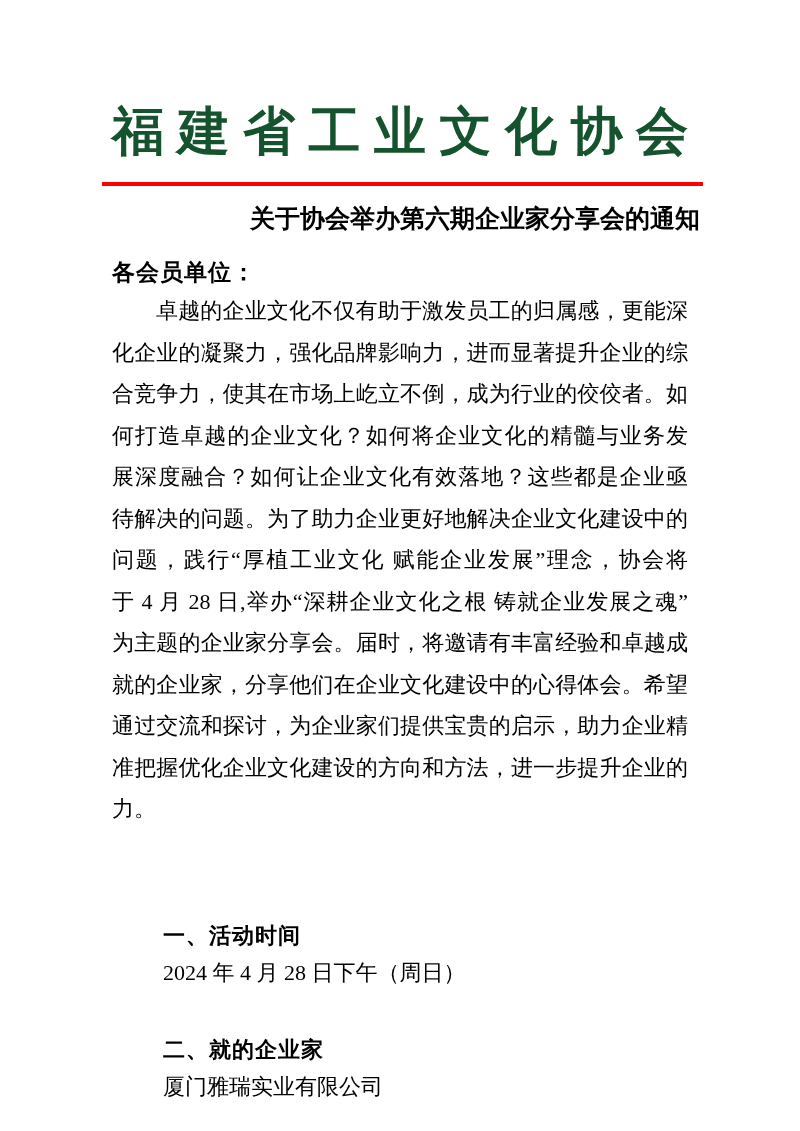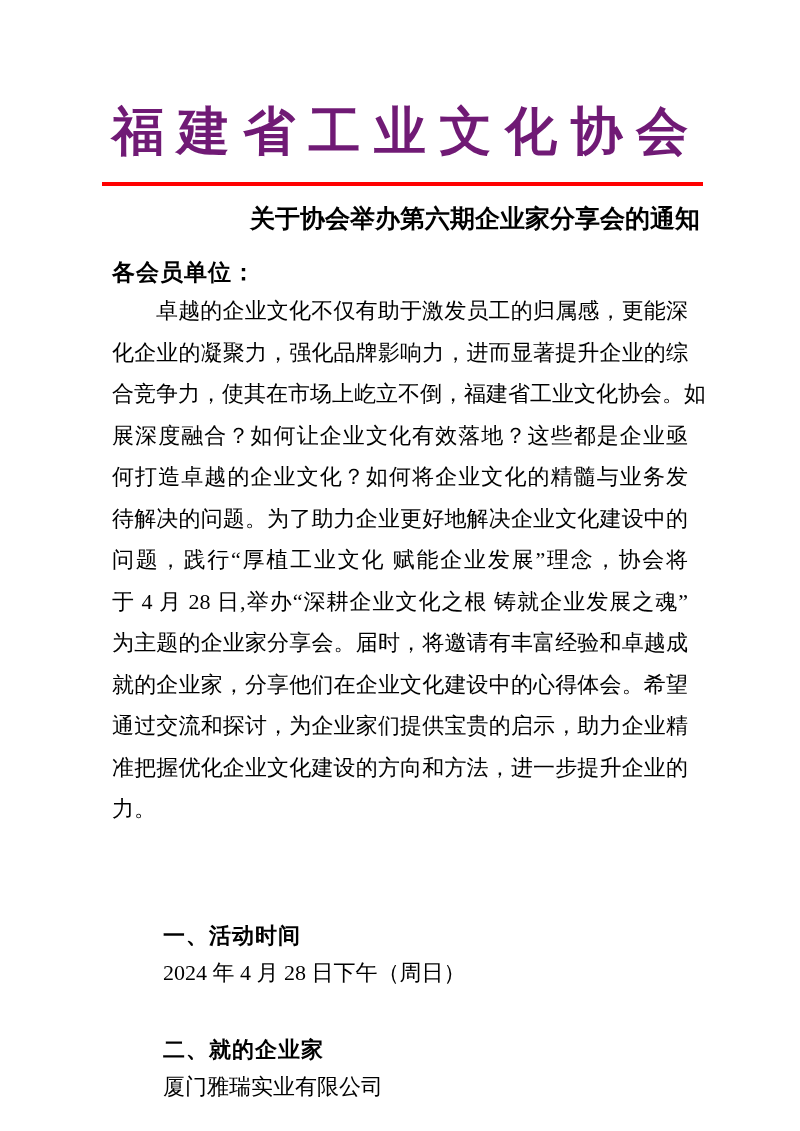--- a/index.html
+++ b/index.html
@@ -13,21 +13,21 @@
     overflow: hidden;
   }
   .assoc-name {
     position: absolute;
     top: 102px;
     left: 0;
     width: 800px;
     text-align: center;
     font-size: 52px;
     font-weight: bold;
-    color: #701a75;
+    color: #14532d;
     letter-spacing: 0.26em;
     text-indent: 0.26em;
     line-height: 1.15;
     white-space: nowrap;
   }
   .red-rule {
     position: absolute;
     top: 182px;
     left: 102px;
     width: 601px;
@@ -95,23 +95,23 @@
 
   <div class="red-rule"></div>
 
   <div class="notice-title">关于协会举办第六期企业家分享会的通知</div>
 
   <div class="salutation">各会员单位：</div>
 
   <div class="body-block">
     <div class="bl first">卓越的企业文化不仅有助于激发员工的归属感，更能深</div>
     <div class="bl">化企业的凝聚力，强化品牌影响力，进而显著提升企业的综</div>
-    <div class="bl">合竞争力，使其在市场上屹立不倒，福建省工业文化协会。如</div>
+    <div class="bl">合竞争力，使其在市场上屹立不倒，成为行业的佼佼者。如</div>
+    <div class="bl">何打造卓越的企业文化？如何将企业文化的精髓与业务发</div>
     <div class="bl">展深度融合？如何让企业文化有效落地？这些都是企业亟</div>
-    <div class="bl">何打造卓越的企业文化？如何将企业文化的精髓与业务发</div>
     <div class="bl">待解决的问题。为了助力企业更好地解决企业文化建设中的</div>
     <div class="bl">问题，践行“厚植工业文化 赋能企业发展”理念，协会将</div>
     <div class="bl">于 4 月 28 日,举办“深耕企业文化之根 铸就企业发展之魂”</div>
     <div class="bl">为主题的企业家分享会。届时，将邀请有丰富经验和卓越成</div>
     <div class="bl">就的企业家，分享他们在企业文化建设中的心得体会。希望</div>
     <div class="bl">通过交流和探讨，为企业家们提供宝贵的启示，助力企业精</div>
     <div class="bl">准把握优化企业文化建设的方向和方法，进一步提升企业的</div>
     <div class="bl last">力。</div>
   </div>
 

